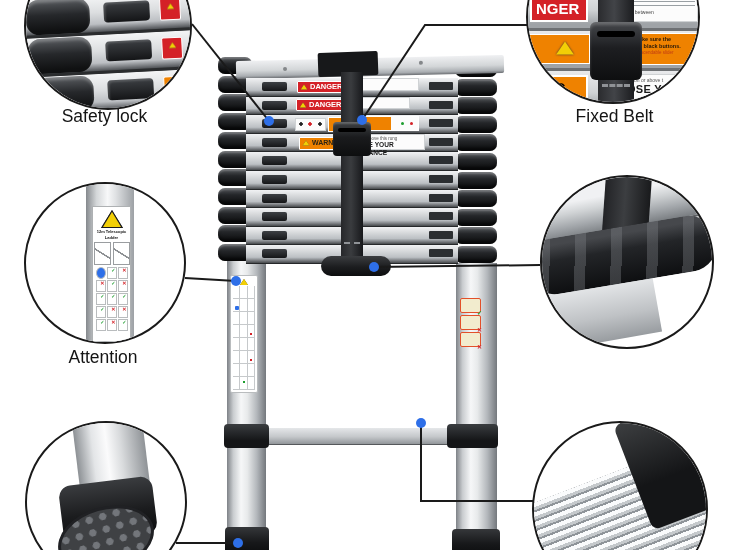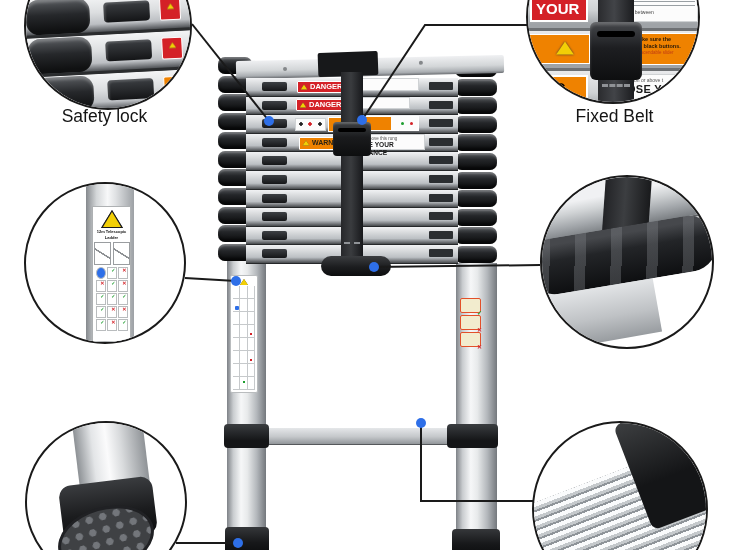--- a/index.html
+++ b/index.html
@@ -237,21 +237,21 @@
             <div class="tri" style="margin: 4px auto 0px; transform: scale(0.9);"></div>
           </div>
         </div>
         <div class="c1row" style="top: 137px;"></div>
       </div>
   </div>
 
   <div class="circle" style="left:526px;top:-70px;width:174px;height:174px;z-index:10;">
     <div class="band" style="top:56px;height:40px;">
       <div class="sticker" style="left:6px;top:6px;width:58px;height:28px;background:#d42127;border:2px solid #fff;color:#fff;font-weight:bold;font-size:15px;line-height:25px;padding-left:4px;">
-        <span>YOUR</span></div>
+        <span>NGER</span></div>
       <div class="sticker whitebox" style="left:102px;top:4px;width:72px;height:30px;padding:2px;">
         <div class="finetext" style="height:14px;"></div>
         <div style="font-size:5px;color:#444;">or between</div>
         </div>
     </div>
     <div class="band" style="top:99px;height:37px;">
       <div class="sticker" style="left:0;top:3px;width:66px;height:30px;background:#ef8200;border:1px solid #fff;">
         <div class="tri" style="transform:scale(2.2);position:absolute;left:36px;top:10px;"></div>
         <div style="position:absolute;left:3px;bottom:2px;font-size:4.5px;color:#b01d12;font-weight:bold;">&nbsp;</div>
         </div>
@@ -366,20 +366,21 @@
     <div class="abs" style="left:112px;top:70px;width:56px;height:110px;transform:rotate(-21deg);
          background:linear-gradient(90deg,#6d7175,#c3c6c9 50%,#84888c);"></div>
     <div class="abs" style="left:-66px;top:52px;width:300px;height:118px;transform:rotate(-21deg);
          background:repeating-linear-gradient(180deg,#fafbfc 0 4px,#c5c9cc 4px 7px,#8f9499 7px 9px);"></div>
     <div class="abs" style="left:96px;top:-18px;width:96px;height:112px;border-radius:8px;transform:rotate(-21deg);
          background:linear-gradient(180deg,#3c3e40,#141517 60%);"></div>
   </div>
 
   <div class="label" style="left:532px;top:107px;width:165px;">Fixed Belt</div>
   <div class="label" style="left:22px;top:107px;width:165px;">Safety lock</div>
+  <div class="label" style="left:20px;top:348px;width:166px;">Attention</div>
   <div class="label" style="left:520px;top:346px;width:184px;">
   </div>
 
   <svg id="overlay" width="732" height="550">
     <polyline points="192,24 269,121" fill="none" stroke="#1a1a1a" stroke-width="2"></polyline>
     <polyline points="527,25 425,25 362,120" fill="none" stroke="#1a1a1a" stroke-width="2"></polyline>
     <polyline points="185,278 236,281" fill="none" stroke="#1a1a1a" stroke-width="2"></polyline>
     <polyline points="374,267 540,265" fill="none" stroke="#1a1a1a" stroke-width="2"></polyline>
     <polyline points="238,543 176,543" fill="none" stroke="#1a1a1a" stroke-width="2"></polyline>
     <polyline points="421,423 421,501 533,501" fill="none" stroke="#1a1a1a" stroke-width="2"></polyline>

